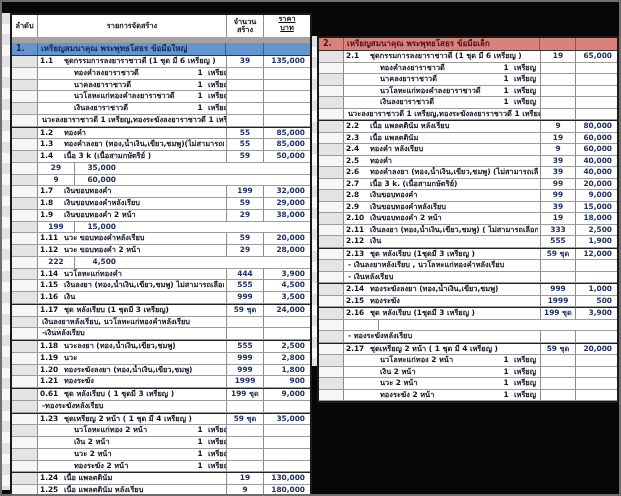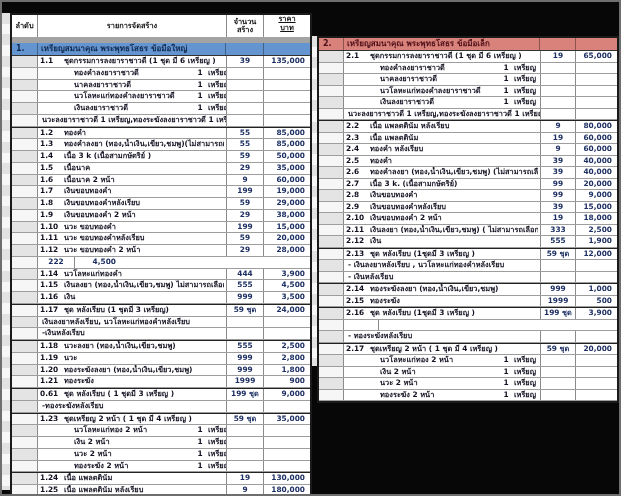--- a/index.html
+++ b/index.html
@@ -172,44 +172,36 @@
           <div class="c c-no even"></div>
           <div class="c c-item">
             <span class="m-no">1.4</span>
             <span class="m-text">เนื้อ 3 k (เนื้อสามกษัตริย์ )</span>
           </div>
           <div class="c c-qty">59</div>
           <div class="c c-price">50,000</div>
         </div>
         <div class="row">
           <div class="c c-no odd"></div>
-          <div class="c c-item">
-            <span class="m-no">1.5</span>
-            <span class="m-text">เนื้อนาค</span>
-          </div>
           <div class="c c-qty">29</div>
           <div class="c c-price">35,000</div>
         </div>
         <div class="row">
           <div class="c c-no even"></div>
-          <div class="c c-item">
-            <span class="m-no">1.6</span>
-            <span class="m-text">เนื้อนาค 2 หน้า</span>
-          </div>
           <div class="c c-qty">9</div>
           <div class="c c-price">60,000</div>
         </div>
         <div class="row">
           <div class="c c-no odd"></div>
           <div class="c c-item">
             <span class="m-no">1.7</span>
             <span class="m-text">เงินขอบทองคำ</span>
           </div>
           <div class="c c-qty">199</div>
-          <div class="c c-price">19,000</div>
+          <div class="c c-price">32,000</div>
         </div>
         <div class="row">
           <div class="c c-no even"></div>
           <div class="c c-item">
             <span class="m-no">1.8</span>
             <span class="m-text">เงินขอบทองคำหลังเรียบ</span>
           </div>
           <div class="c c-qty">59</div>
           <div class="c c-price">29,000</div>
         </div>
@@ -217,24 +209,20 @@
           <div class="c c-no odd"></div>
           <div class="c c-item">
             <span class="m-no">1.9</span>
             <span class="m-text">เงินขอบทองคำ 2 หน้า</span>
           </div>
           <div class="c c-qty">29</div>
           <div class="c c-price">38,000</div>
         </div>
         <div class="row">
           <div class="c c-no even"></div>
-          <div class="c c-item">
-            <span class="m-no">1.10</span>
-            <span class="m-text">นวะ ขอบทองคำ</span>
-          </div>
           <div class="c c-qty">199</div>
           <div class="c c-price">15,000</div>
         </div>
         <div class="row">
           <div class="c c-no odd"></div>
           <div class="c c-item">
             <span class="m-no">1.11</span>
             <span class="m-text">นวะ ขอบทองคำหลังเรียบ</span>
           </div>
           <div class="c c-qty">59</div>

